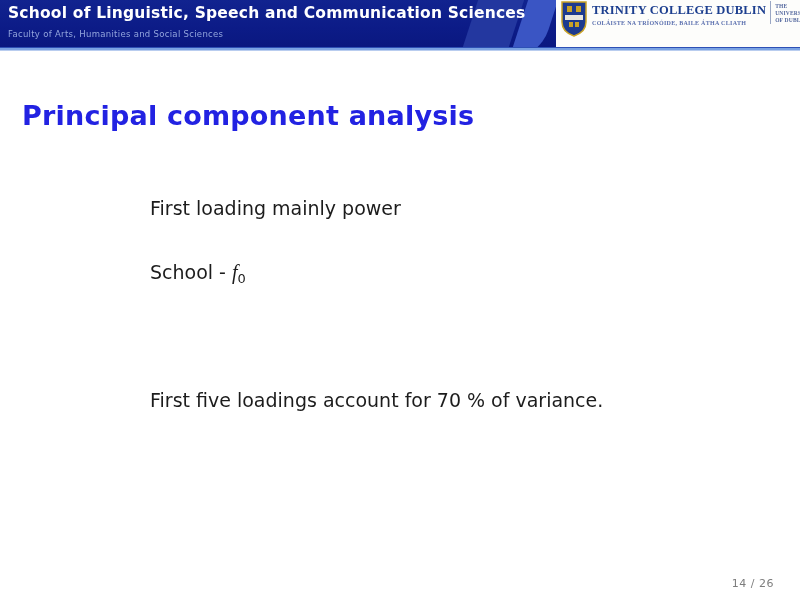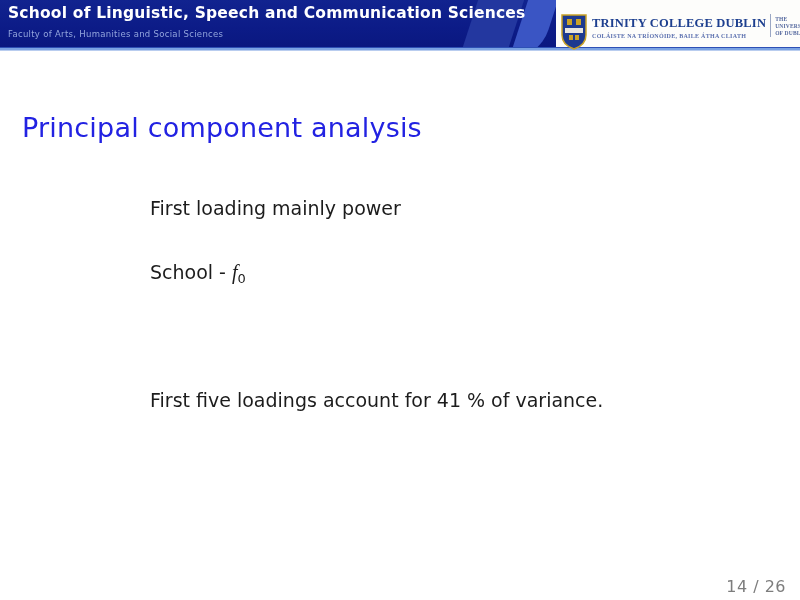--- a/index.html
+++ b/index.html
@@ -69,21 +69,21 @@
 
   
   .logo-box {
     position: absolute;
     top: 0; right: 0;
     width: 244px;
     height: 47px;
     background: #fdfdfb;
     display: flex;
     align-items: flex-start;
-    padding: 14px 3px 0 5px;
+    padding: 1px 3px 0 5px;
   }
   .crest { flex: 0 0 auto; margin-right: 5px; }
   .logo-text-main { flex: 0 0 auto; padding-top: 2px; }
   .logo-institution {
     font-family: "Liberation Serif", "DejaVu Serif", serif;
     font-weight: bold;
     font-size: 12.5px;
     color: #1d3f8f;
     letter-spacing: 0.2px;
     white-space: nowrap;
@@ -107,24 +107,24 @@
     font-size: 5.5px;
     line-height: 7px;
     color: #55699f;
     letter-spacing: 0.2px;
     white-space: nowrap;
   }
 
   
   .slide-title {
     position: absolute;
-    top: 112px; left: 22px;
+    top: 100px; left: 22px;
     color: #2222e2;
     font-size: 27px;
-    font-weight: normal;
+    font-weight: bold;
     letter-spacing: 0.2px;
     white-space: nowrap;
   }
   .body-line {
     position: absolute;
     left: 112px;
     color: #1c1c1c;
     font-size: 19px;
     white-space: nowrap;
     margin-left: 38px;
@@ -139,23 +139,23 @@
     font-size: 20px;
   }
   .math-sub {
     font-size: 13px;
     vertical-align: -4px;
   }
 
   
   .page-number {
     position: absolute;
-    top: 577px; right: 14px;
+    top: 577px; right: 26px;
     color: #7d7d7d;
-    font-size: 16px;
+    font-size: 11px;
     letter-spacing: 0.5px;
   }
 </style>
 </head>
 <body>
 
 <div class="slide">
 
   <div class="header-bar">
     <div class="header-swoosh-1"></div>
@@ -187,17 +187,17 @@
     </span>
   </div>
 
   <div class="slide-title">Principal component analysis</div>
 
   <div class="body-line body-line-1">First loading mainly power</div>
 
   <div class="body-line body-line-2"><span>School - </span><span class="math-var">f</span><span class="math-sub">0</span></div>
 
 
-  <div class="body-line body-line-4">First five loadings account for 41 % of variance.</div>
+  <div class="body-line body-line-4">First five loadings account for 70 % of variance.</div>
 
   <div class="page-number">14 / 26</div>
 
 </div>
 
 </body></html>

